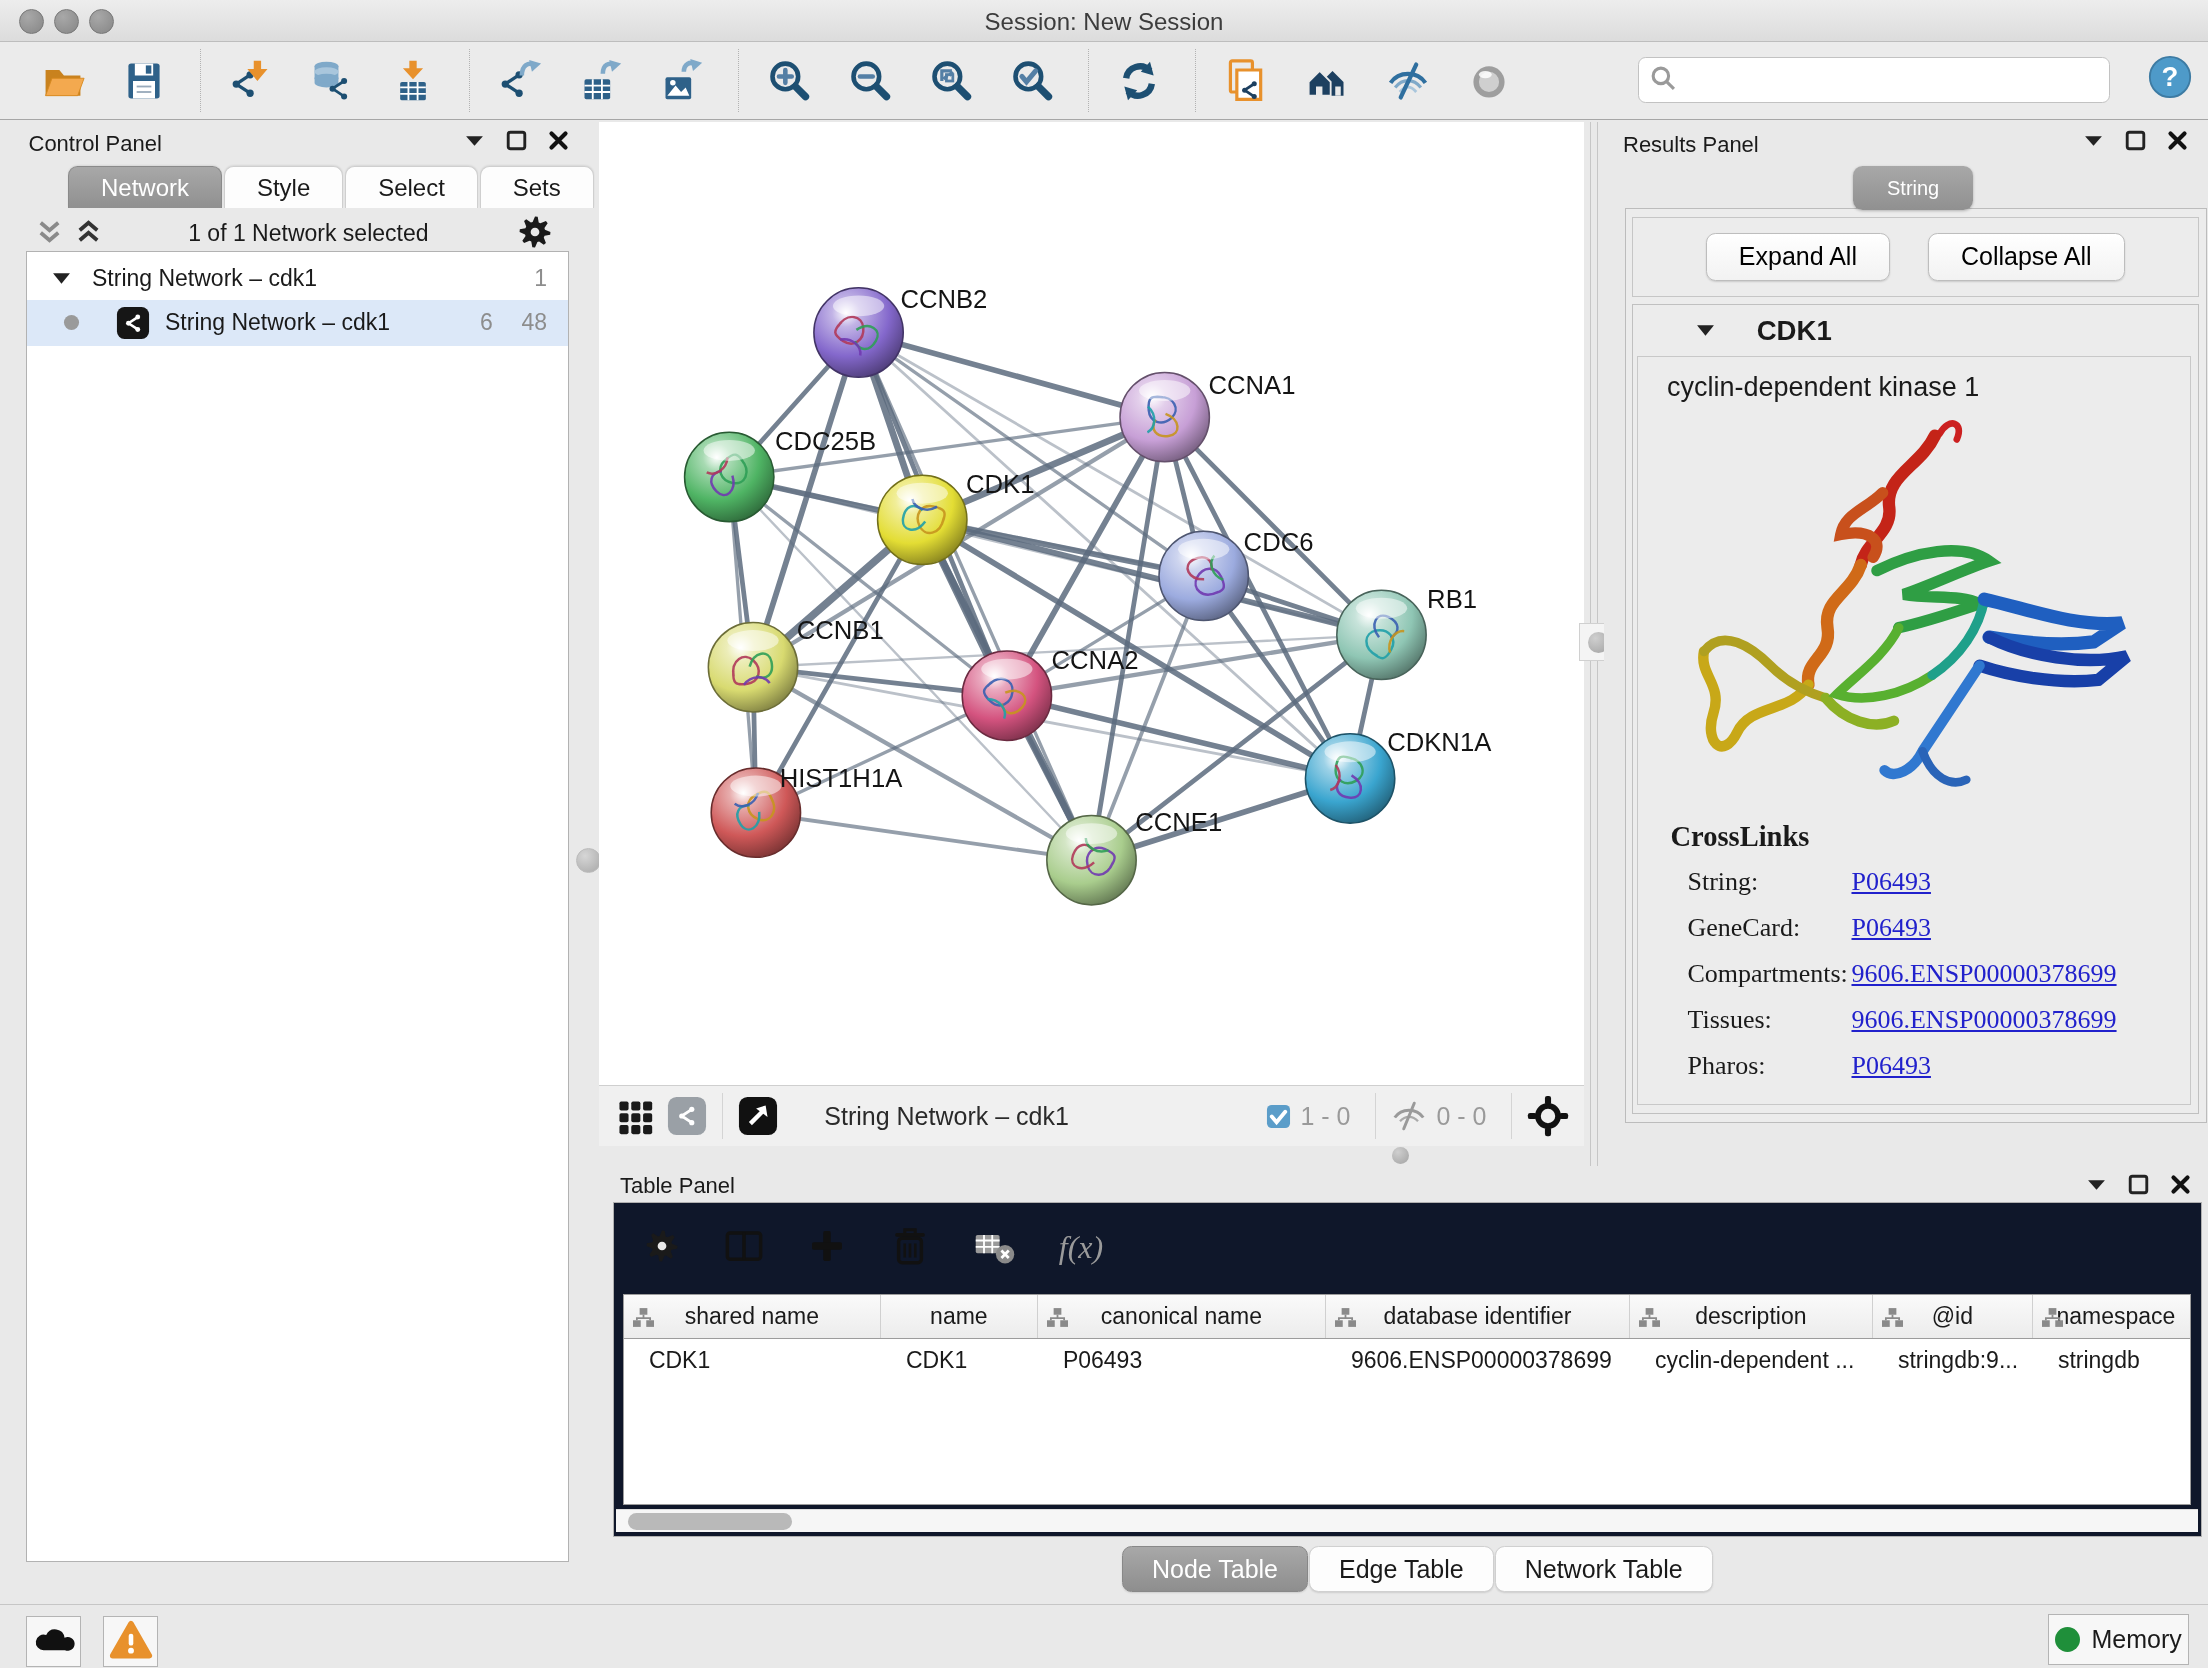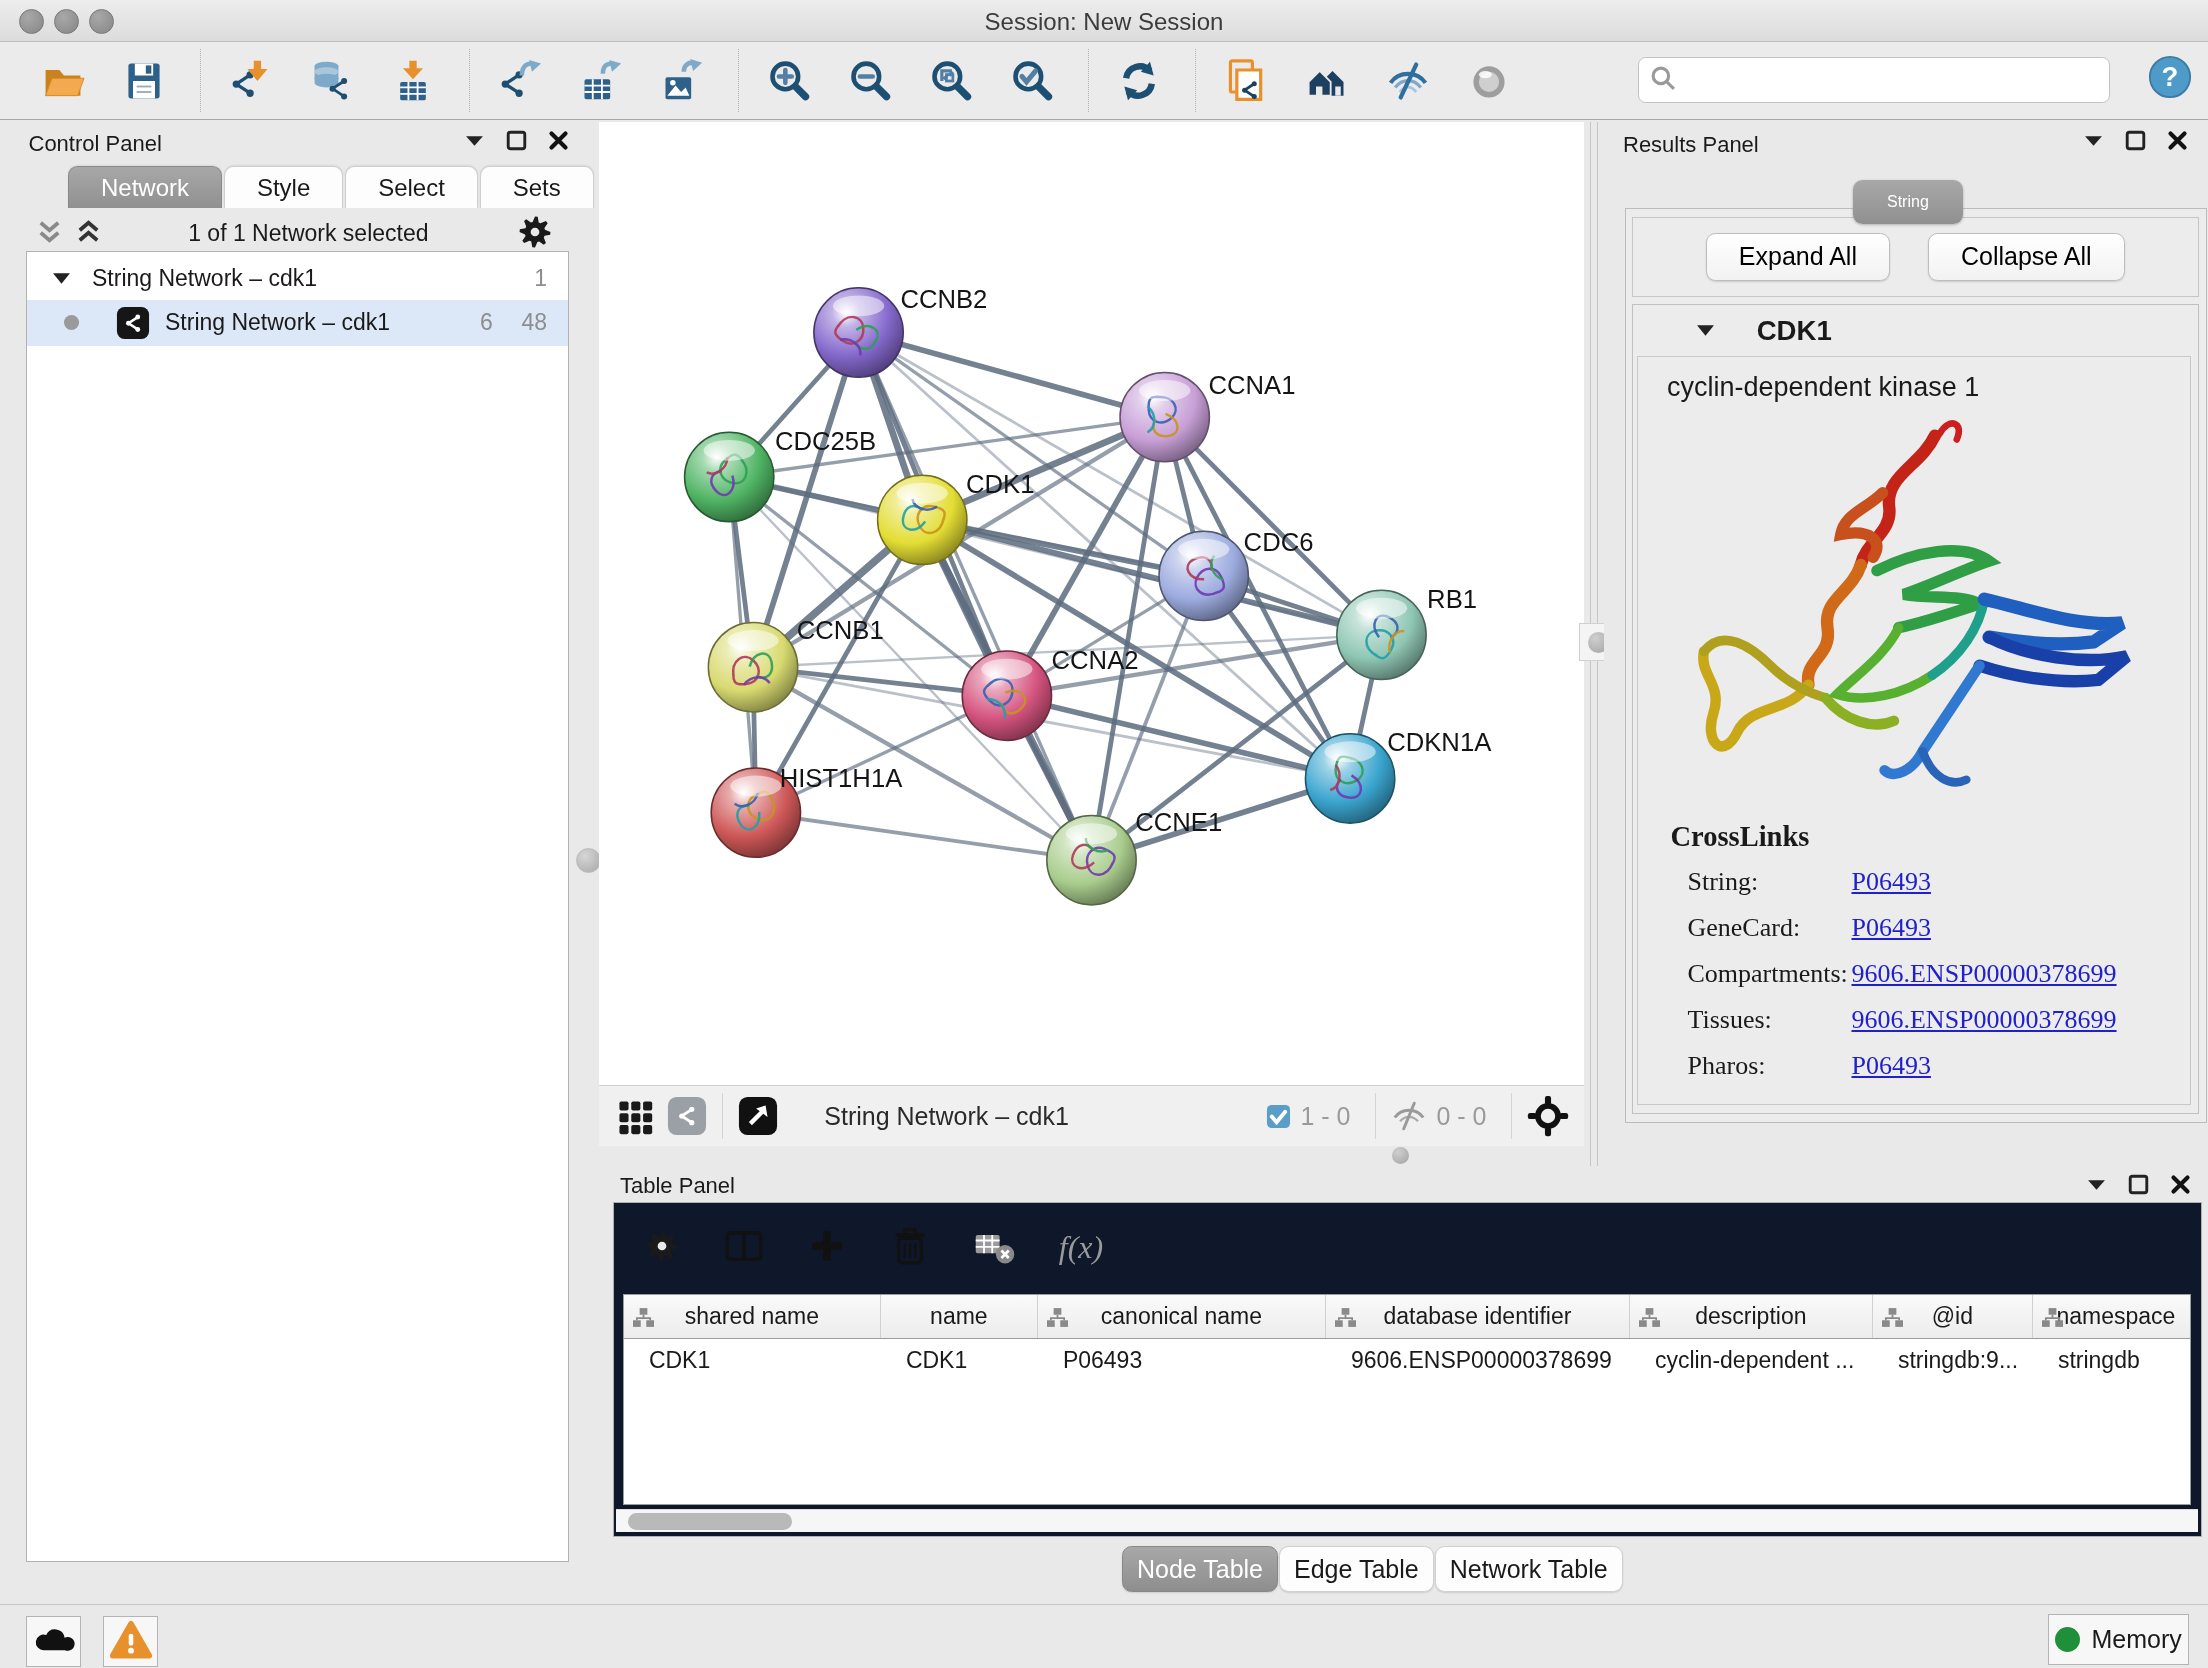--- a/index.html
+++ b/index.html
@@ -57,22 +57,22 @@
   .nt-sep{width:0;height:46px;border-left:1.9px solid #d4d4d4;margin:0 15px;}
   .net-name{font-size:25px;color:#2a2a2a;margin-left:46px;}
   .count-lbl{font-size:25px;color:#9a9a9a;margin:0 9.5px;}
   .net-bottom-split{position:absolute;left:0;top:1023px;width:1004px;height:21px;}
   .left-handle{position:absolute;left:576px;top:728px;width:25px;height:25px;border-radius:50%;
     background:radial-gradient(circle at 35% 30%,#d6d6d6,#a8a8a8);border:1px solid #bbb;}
   
   .res-panel{position:absolute;left:1604px;top:122px;width:605px;height:1044px;background:#e9e9e9;}
   .res-title{position:absolute;left:19px;top:9.5px;}
   .res-tab{position:absolute;left:249px;top:44px;height:44px;padding:16px 34px;
-    background:linear-gradient(#a8a8a8,#909090);color:#fff;font-size:16px;border-radius:9.5px 9.5px 9.5px 9.5px;
-    display:flex;align-items:center;z-index:2;box-shadow:0 1px 2.9px rgba(0,0,0,.25);margin-top:14px;}
+    background:linear-gradient(#a8a8a8,#909090);color:#fff;font-size:20px;border-radius:9.5px 9.5px 9.5px 9.5px;
+    display:flex;align-items:center;z-index:2;box-shadow:0 1px 2.9px rgba(0,0,0,.25);}
   .res-outer{position:absolute;left:21px;top:86px;width:582px;height:915px;background:#ececec;
     border:1.9px solid #bcbcbc;}
   .res-btnbar{position:absolute;left:5.7px;top:7.6px;width:567px;height:80px;border:1.9px solid #c6c6c6;
     display:flex;align-items:center;justify-content:center;gap:38px;}
   .res-btn{background:linear-gradient(#ffffff,#f2f2f2);border:1px solid #bdbdbd;border-radius:9.5px;
     font-size:25px;padding:8.6px 32px;box-shadow:0 1px 1.9px rgba(0,0,0,.15);}
   .res-section{position:absolute;left:5.7px;top:95px;width:567px;height:810px;border:1.9px solid #c0c0c0;}
   .sec-head{position:relative;height:51px;display:flex;align-items:center;}
   .sec-title{font-size:27.6px;font-weight:bold;margin-left:74px;}
   .sec-inner{position:absolute;left:4.8px;top:51px;width:554px;height:749px;border:1px solid #c8c8c8;
@@ -96,21 +96,21 @@
     border-bottom:1.9px solid #9c9c9c;}
   .th{position:relative;display:flex;align-items:center;justify-content:center;font-size:23px;
     border-right:1px solid #d0d0d0;flex:0 0 auto;overflow:hidden;white-space:nowrap;}
   .th .hier{position:absolute;left:9.5px;top:11.4px;}
   .tbl-row{display:flex;height:42px;align-items:center;font-size:23px;}
   .td{padding-left:25px;flex:0 0 auto;overflow:hidden;white-space:nowrap;}
   .tbl-scroll{position:absolute;left:1.9px;top:306px;width:1582px;height:23px;background:#f6f6f6;
     border-top:1px solid #dcdcdc;}
   .tbl-thumb{position:absolute;left:11.4px;top:2.9px;width:164px;height:17px;border-radius:8.6px;background:#b9b9b9;}
   .tbl-tabs{position:absolute;left:523px;top:380px;display:flex;}
-  .tbl-tab{height:46px;padding:0 14px;display:flex;align-items:center;font-size:25px;
+  .tbl-tab{height:46px;padding:0 29px;display:flex;align-items:center;font-size:25px;
     background:#fdfdfd;border:1px solid #d0d0d0;border-radius:9.5px 9.5px 9.5px 9.5px;margin-right:1px;
     box-shadow:0 1px 1.9px rgba(0,0,0,.12);}
   .tbl-tab.sel{background:linear-gradient(#a8a8a8,#8e8e8e);color:#fff;border-color:#888;}
   
   .statusbar{position:absolute;left:0;top:1604px;width:2208px;height:65px;background:#e9e9e9;
     border-top:1.9px solid #c6c6c6;}
   .sb-btn{position:absolute;top:10.5px;width:55px;height:51px;background:#f7f7f7;border:1.9px solid #b4b4b4;
     display:flex;align-items:center;justify-content:center;}
   .mem-btn{position:absolute;right:19px;top:8.6px;width:141px;height:51px;background:#f7f7f7;
     border:1.9px solid #b4b4b4;display:flex;align-items:center;justify-content:center;gap:11.4px;font-size:25px;}

